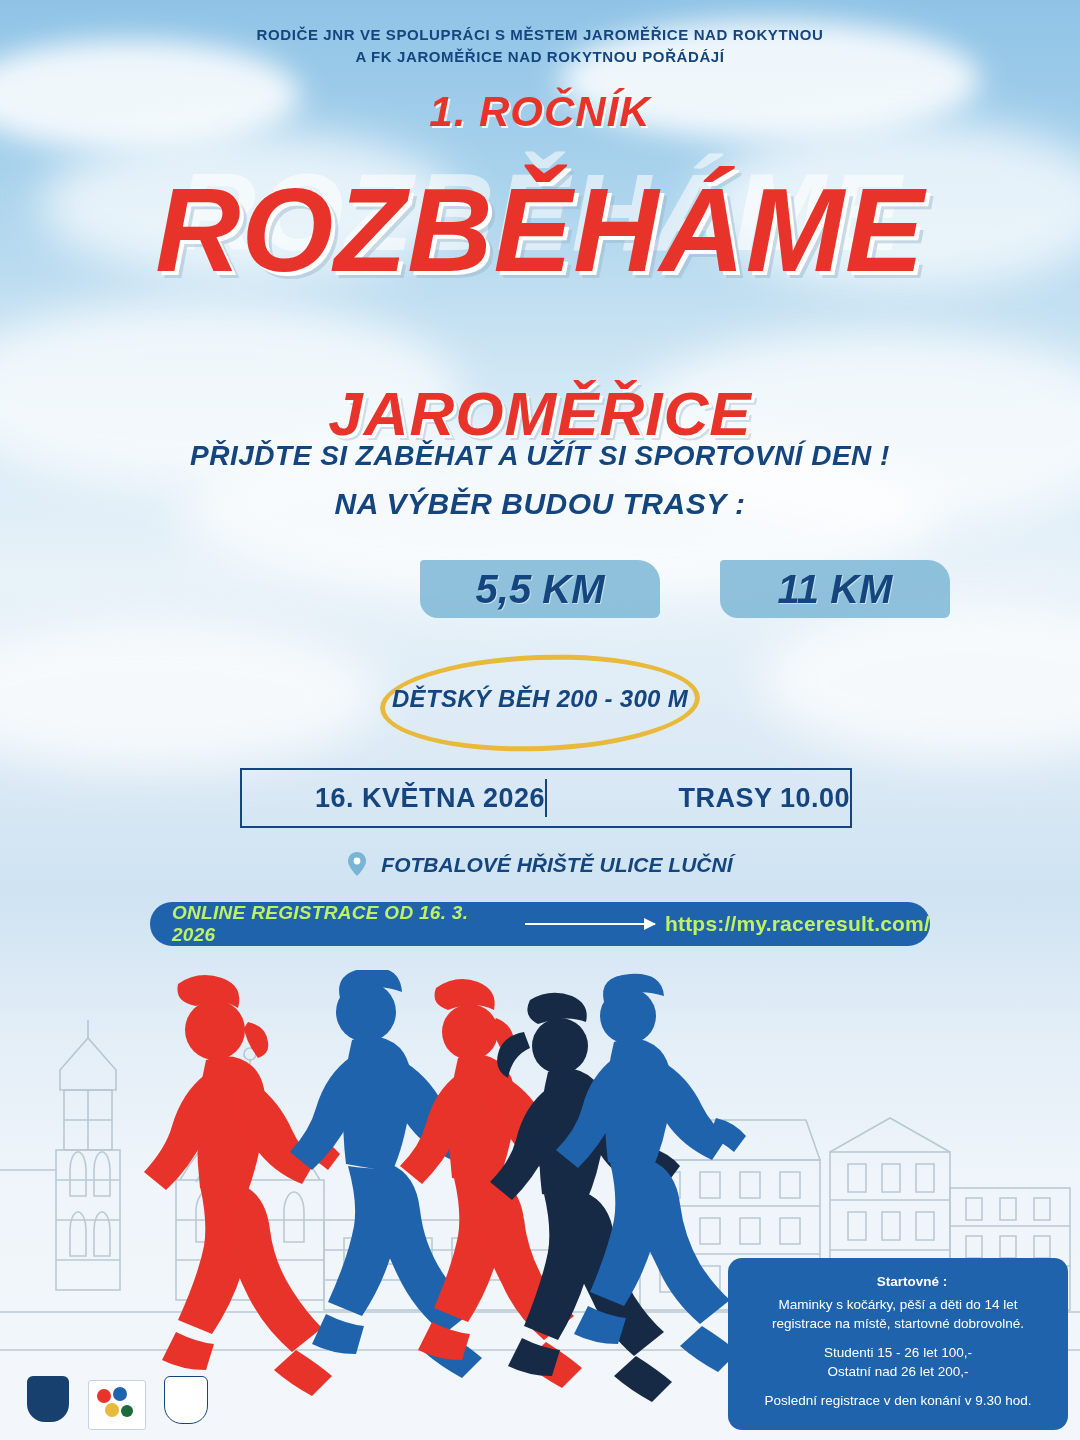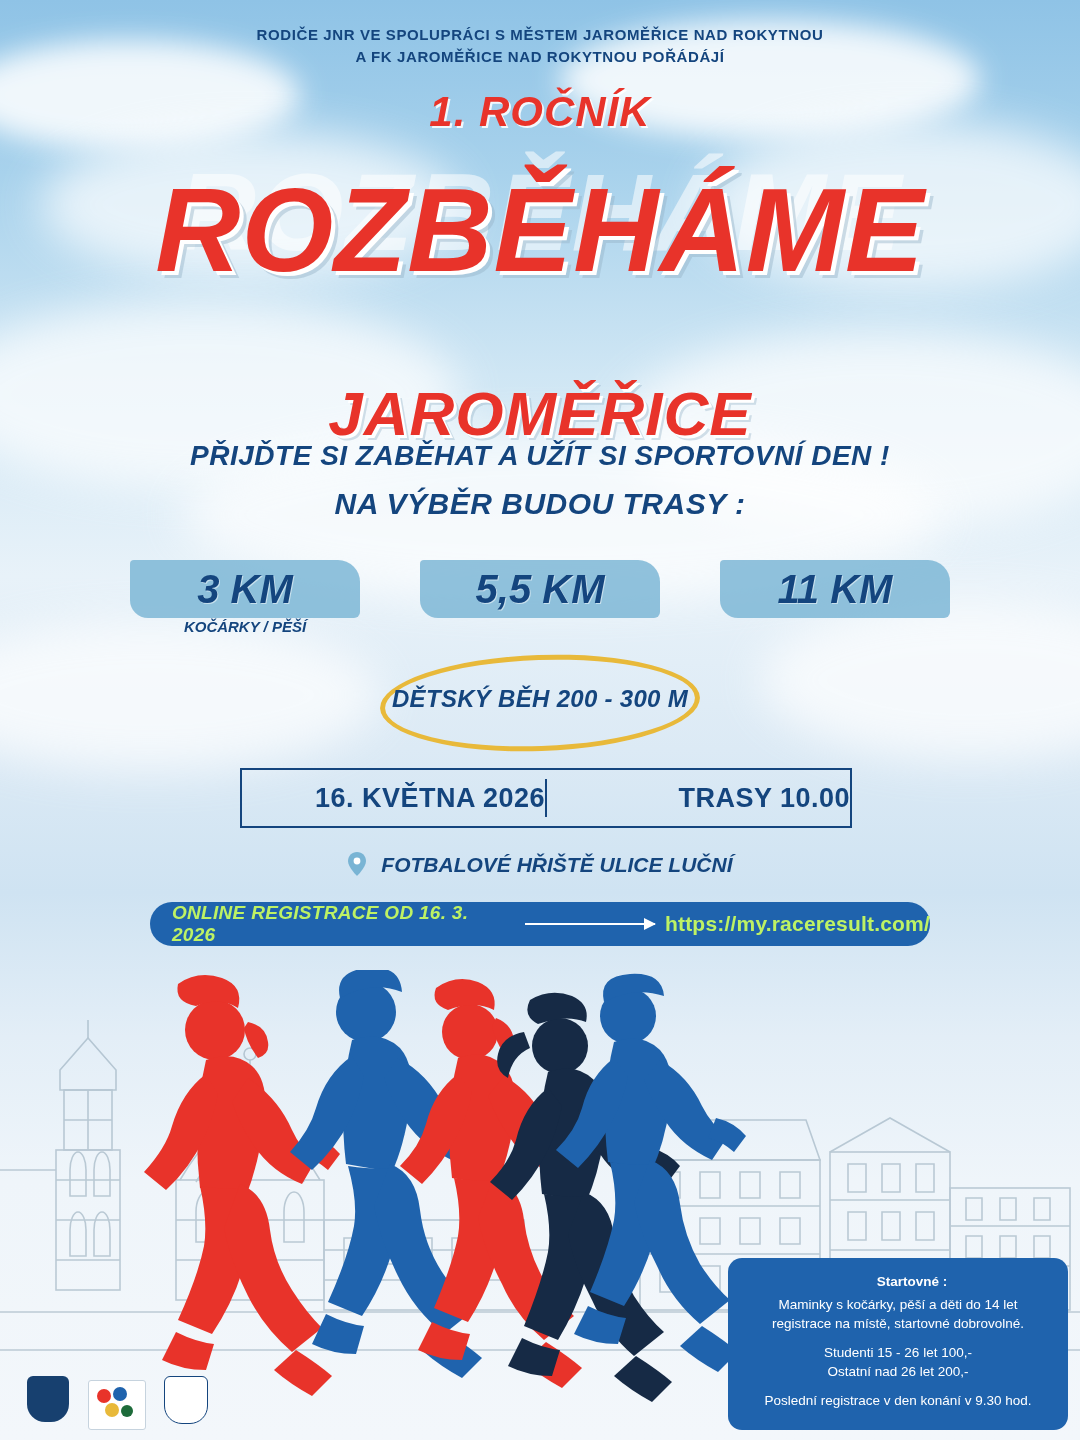--- a/index.html
+++ b/index.html
@@ -393,25 +393,20 @@
 
   <div class="rocnik">1. ROČNÍK</div>
   <div class="title-ghost">ROZBĚHÁME</div>
   <div class="title-main">ROZBĚHÁME</div>
   <div class="title-sub">JAROMĚŘICE</div>
 
   <div class="invite">PŘIJĎTE SI ZABĚHAT A UŽÍT SI SPORTOVNÍ DEN !</div>
   <div class="choose">NA VÝBĚR BUDOU TRASY :</div>
 
   <div class="dist-row">
-    <div class="dist" id="dist0">
-      <div class="brush"></div>
-      <div class="dlabel">3 KM</div>
-      <div class="dnote">KOČÁRKY / PĚŠÍ</div>
-    </div>
     <div class="dist" id="dist1">
       <div class="brush"></div>
       <div class="dlabel">5,5 KM</div>
       <div class="dnote"></div>
     </div>
     <div class="dist" id="dist2">
       <div class="brush"></div>
       <div class="dlabel">11 KM</div>
       <div class="dnote"></div>
     </div>

